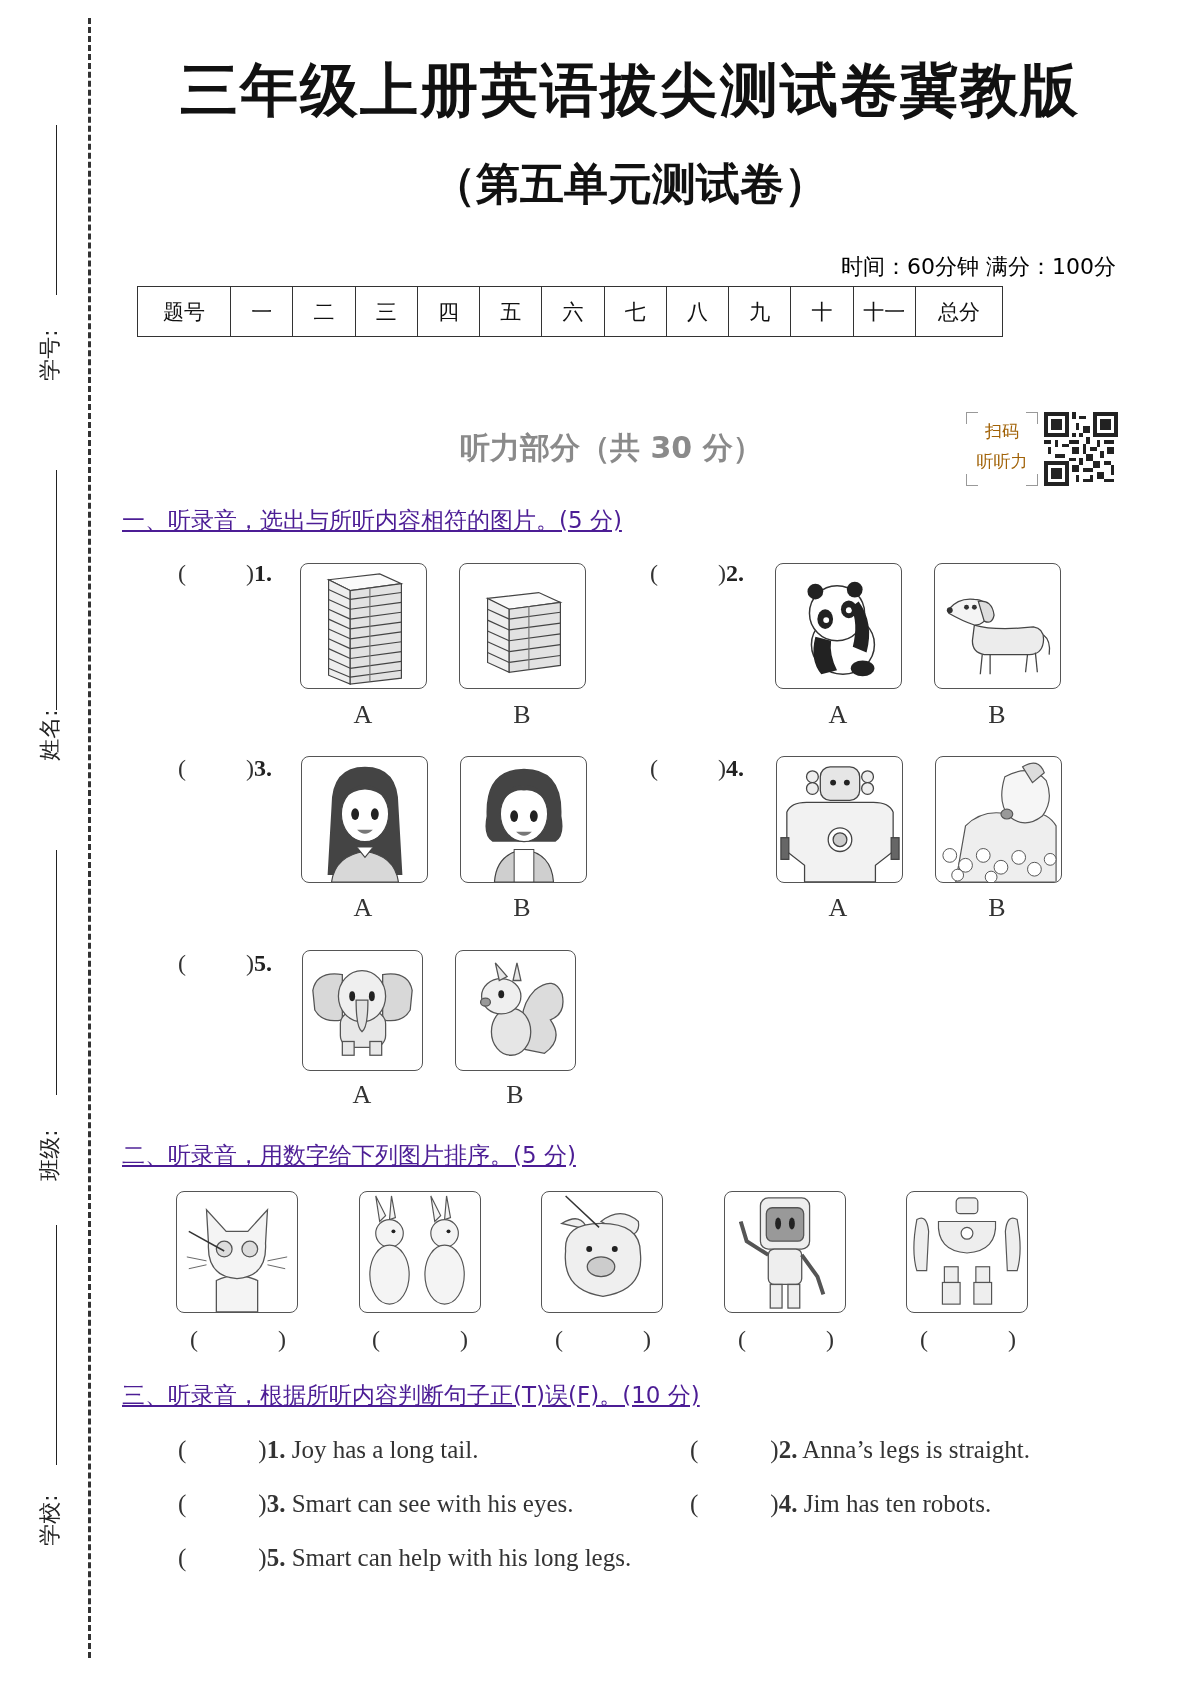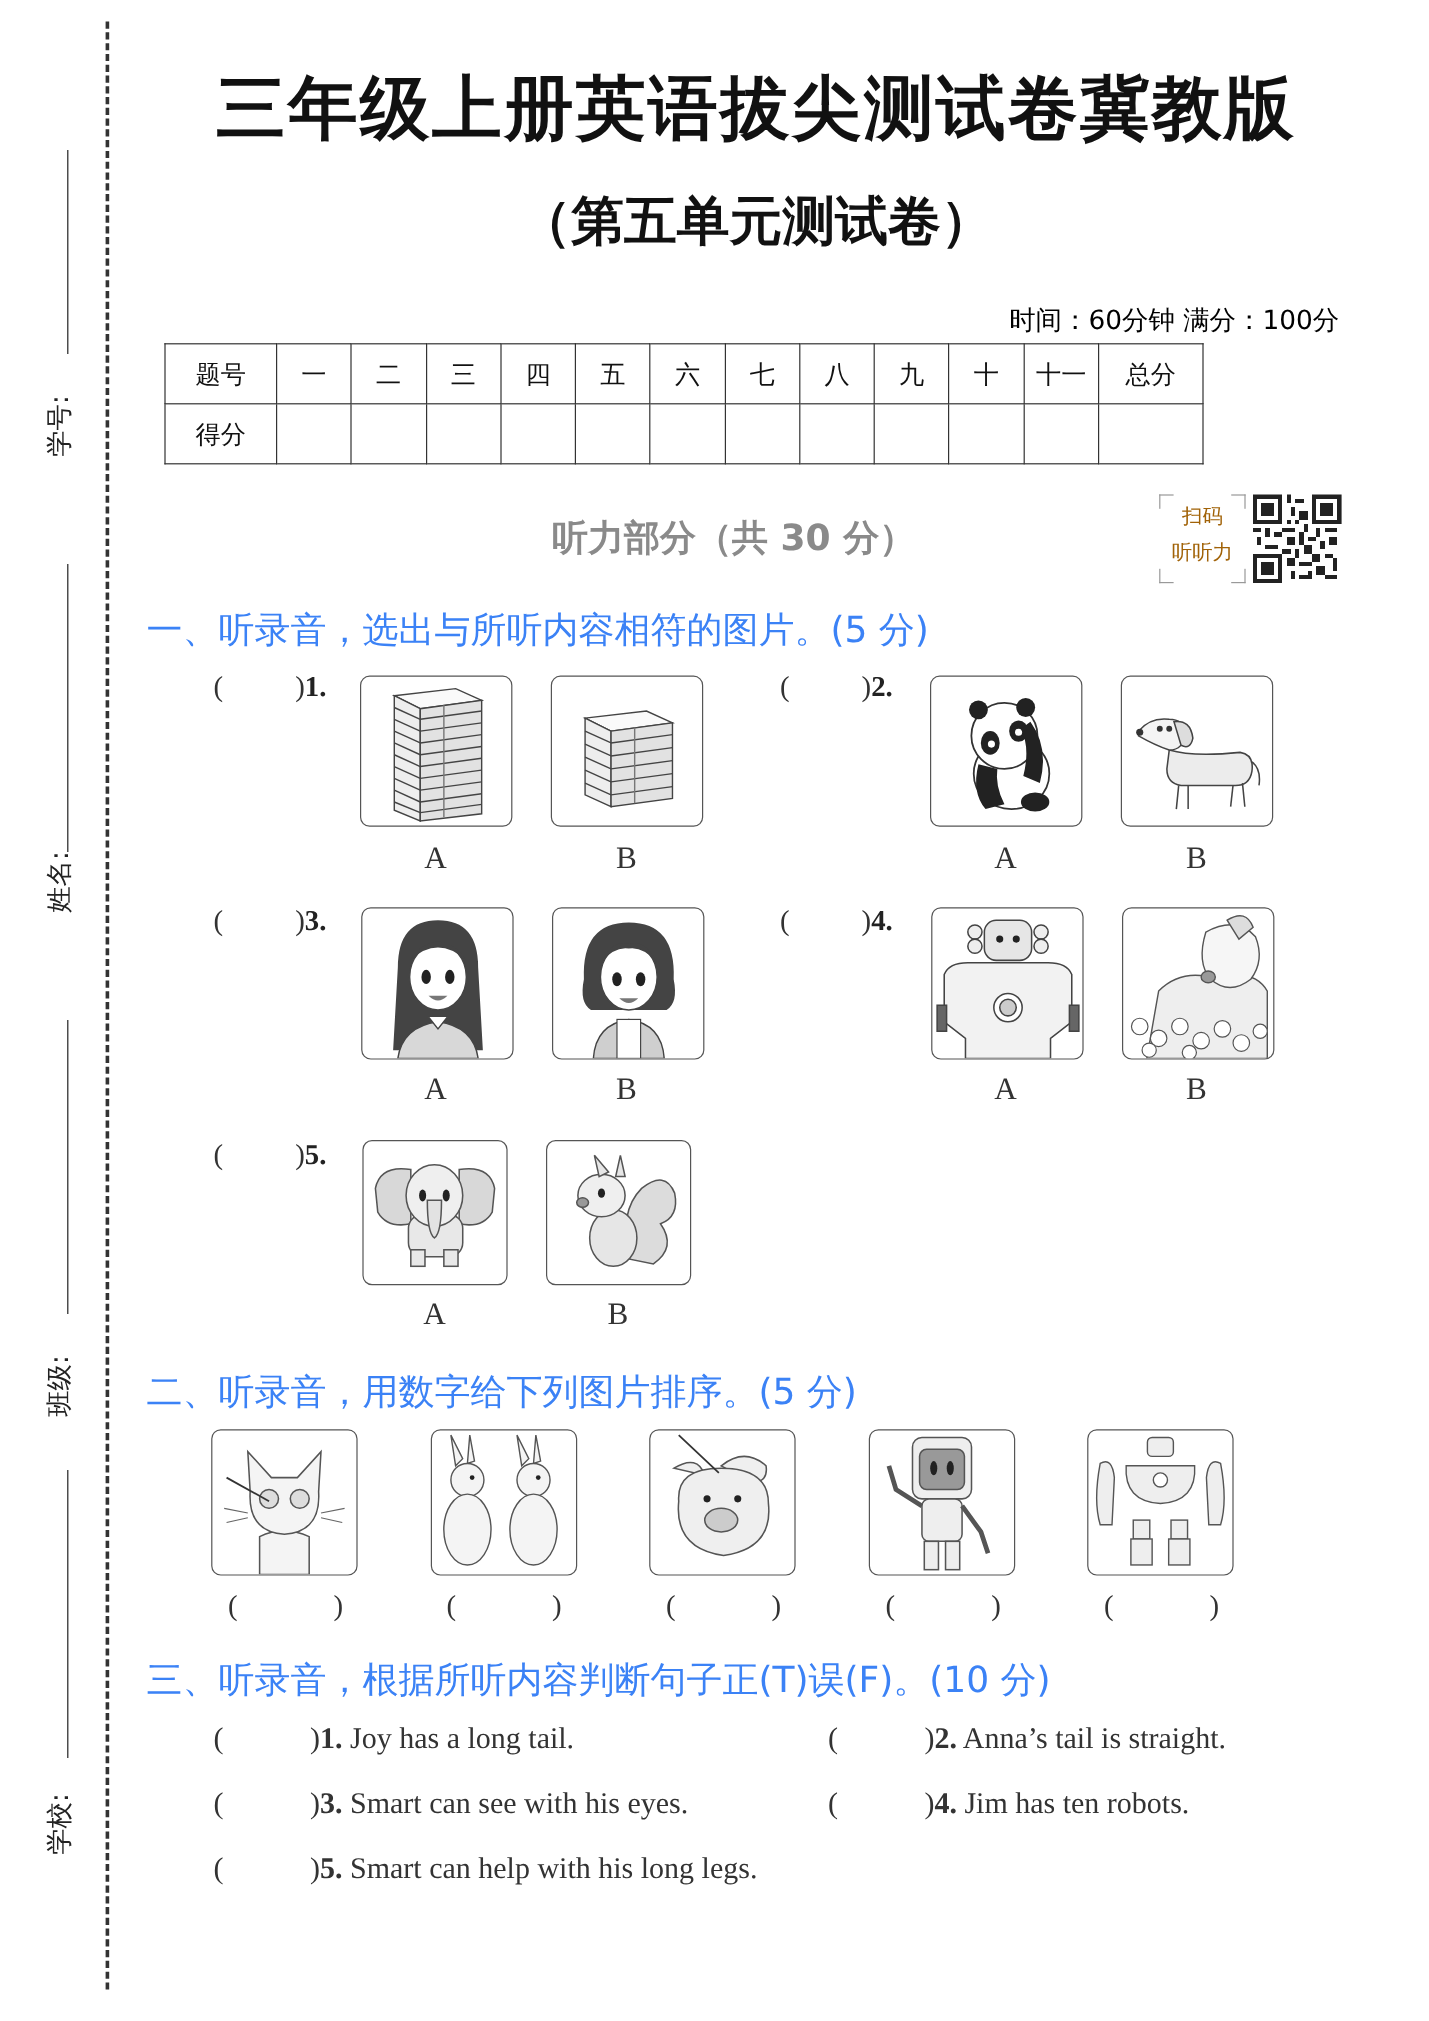--- a/index.html
+++ b/index.html
@@ -59,21 +59,21 @@
   .scan-box .tl { left: 0; top: 0; border-width: 1.5px 0 0 1.5px; }
   .scan-box .tr { right: 0; top: 0; border-width: 1.5px 1.5px 0 0; }
   .scan-box .bl { left: 0; bottom: 0; border-width: 0 0 1.5px 1.5px; }
   .scan-box .brr { right: 0; bottom: 0; border-width: 0 1.5px 1.5px 0; }
   .qr {
     position: absolute; left: 1044px; top: 412px; width: 74px; height: 74px;
   }
 
   
   .sec-title {
-    position: absolute; left: 122px; font-size: 30px; color: #3b82f6; white-space: nowrap;
+    position: absolute; left: 122px; font-size: 23px; color: #4c1d95; white-space: nowrap; text-decoration: underline;
   }
 
   
   .q-num {
     position: absolute; font-family: "Liberation Serif", "DejaVu Serif", serif;
     font-size: 24px; color: #333; white-space: nowrap;
   }
   .q-num b { font-weight: bold; color: #222; }
   .pic {
     position: absolute; border: 1.8px solid #555; border-radius: 8px; background: #fff;
@@ -125,35 +125,20 @@
     <td>三</td>
     <td>四</td>
     <td>五</td>
     <td>六</td>
     <td>七</td>
     <td>八</td>
     <td>九</td>
     <td>十</td>
     <td>十一</td>
     <td class="total">总分</td>
-  </tr>
-  <tr>
-    <td class="head">得分</td>
-    <td></td>
-    <td></td>
-    <td></td>
-    <td></td>
-    <td></td>
-    <td></td>
-    <td></td>
-    <td></td>
-    <td></td>
-    <td></td>
-    <td></td>
-    <td class="total"></td>
   </tr>
 </tbody>
   </table>
 
 <div class="listen-banner">听力部分（共 30 分）</div>
 <div class="scan-box">
   <span class="br tl"></span>
     <span class="br tr"></span>
     <span class="br bl"></span>
     <span class="br brr"></span>
@@ -517,21 +502,21 @@
     <span>(</span>
     <span>)</span>
   </div>
 
 <div class="sec-title" style="top:1380px;">三、听录音，根据所听内容判断句子正(T)误(F)。(10 分)</div>
 
 <div class="tf-item" style="left:178px;top:1436px;">
   <span>(</span><span class="br-open"></span><span>)</span><b>1.</b><span> Joy has a long tail.</span>
 </div>
 <div class="tf-item" style="left:690px;top:1436px;">
-  <span>(</span><span class="br-open"></span><span>)</span><b>2.</b><span> Anna’s tail is straight.</span>
+  <span>(</span><span class="br-open"></span><span>)</span><b>2.</b><span> Anna’s legs is straight.</span>
 </div>
 <div class="tf-item" style="left:178px;top:1490px;">
   <span>(</span><span class="br-open"></span><span>)</span><b>3.</b><span> Smart can see with his eyes.</span>
 </div>
 <div class="tf-item" style="left:690px;top:1490px;">
   <span>(</span><span class="br-open"></span><span>)</span><b>4.</b><span> Jim has ten robots.</span>
 </div>
 <div class="tf-item" style="left:178px;top:1544px;">
   <span>(</span><span class="br-open"></span><span>)</span><b>5.</b><span> Smart can help with his long legs.</span>
 </div>

